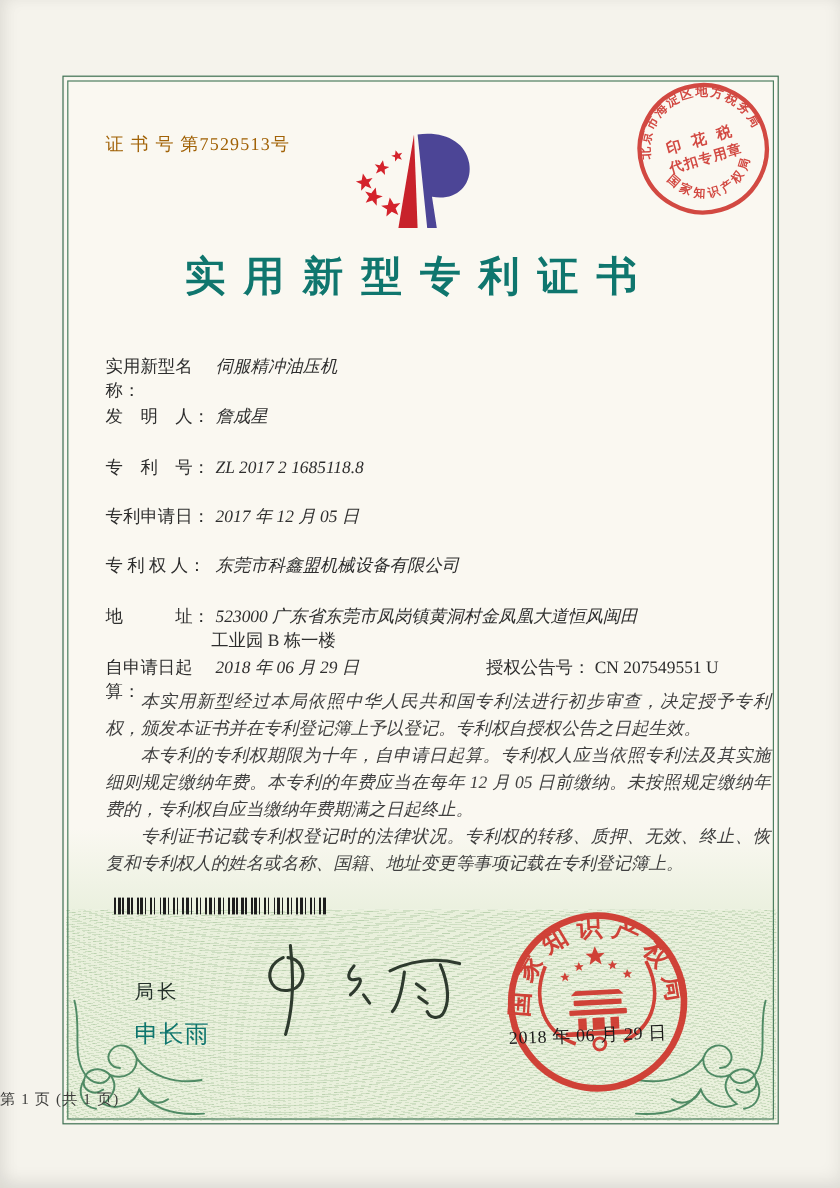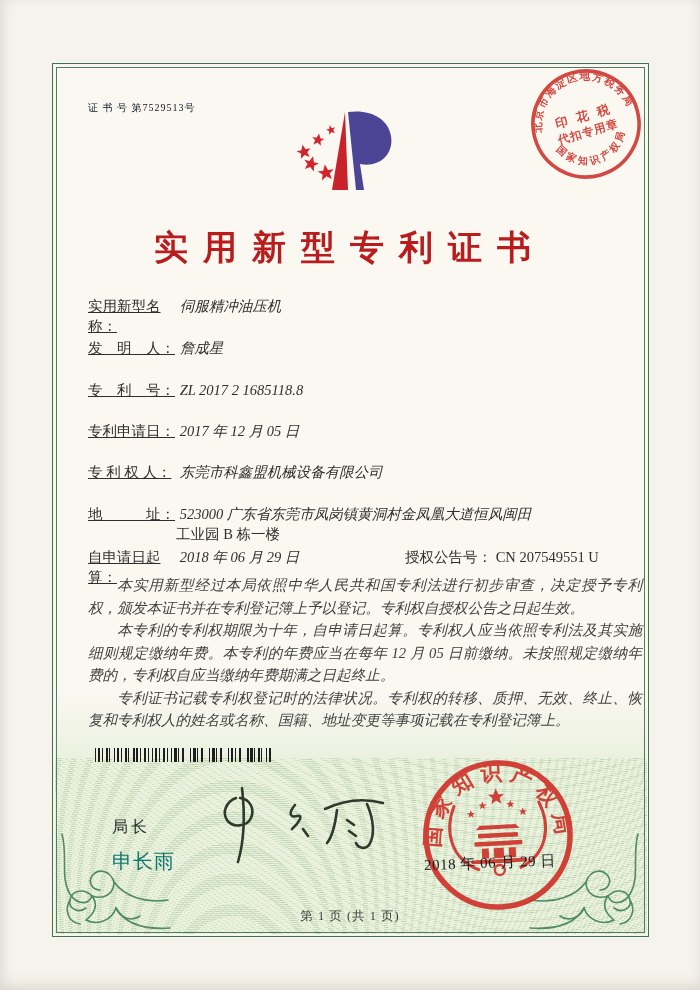--- a/index.html
+++ b/index.html
@@ -7,45 +7,45 @@
          box-shadow:inset 0 -6px 14px rgba(0,0,0,.08), inset 6px 0 12px rgba(0,0,0,.04);}
   .inner-bg{position:absolute;left:54px;top:65px;width:594px;height:870px;background:#faf8f1;}
   .frame{position:absolute;left:52px;top:63px;width:595px;height:872px;border:1.5px solid #3f7153;z-index:2;pointer-events:none;}
   .frame-inner{position:absolute;inset:3px;border:1px solid #4d7f60;}
   .fade{position:absolute;left:55px;top:690px;width:592px;height:68px;z-index:1;
         background:linear-gradient(180deg,rgba(234,240,222,0) 0%,rgba(234,240,222,.95) 100%);}
   .waves{position:absolute;left:55px;top:758px;width:592px;height:176px;z-index:1;background-color:#e9f0dc;
       background-image:
         repeating-radial-gradient(ellipse 1600px 620px at 30% 215%, rgba(96,150,86,.20) 0 1px, rgba(0,0,0,0) 1px 5px),
         repeating-radial-gradient(ellipse 1500px 560px at 78% 205%, rgba(96,150,86,.16) 0 1px, rgba(0,0,0,0) 1px 6px);}
-  .cert-no{position:absolute;left:88px;top:101px;font-size:10px;color:#0f172a;letter-spacing:1px;z-index:3;}
+  .cert-no{position:absolute;left:88px;top:111px;font-size:15px;color:#a16207;letter-spacing:1px;z-index:3;}
   .logo{position:absolute;left:282px;top:110px;z-index:3;}
-  .title{position:absolute;left:0;top:225px;width:700px;text-align:center;font-size:34px;font-weight:bold;
-         color:#b91c1c;letter-spacing:15px;margin-right:-15px;z-index:3;}
+  .title{position:absolute;left:0;top:208px;width:700px;text-align:center;font-size:34px;font-weight:bold;
+         color:#0f766e;letter-spacing:15px;margin-right:-15px;z-index:3;}
   .row{position:absolute;left:88px;width:560px;font-size:14.5px;color:#2e2e2e;line-height:20px;z-index:3;}
-  .row .lb{display:inline-block;width:88px;vertical-align:top;text-decoration:underline;}
+  .row .lb{display:inline-block;width:88px;vertical-align:top;}
   .row .val{display:inline-block;vertical-align:top;font-style:italic;}
   .addr2{margin-left:88px;}
   .grant2{position:absolute;left:317px;top:0;}
   .paras{position:absolute;left:88px;top:574px;width:554px;z-index:3;font-size:14.6px;line-height:22.5px;
          color:#404040;text-align:justify;font-style:italic;}
   .paras p{margin:0;text-indent:2em;}
   .barcode{position:absolute;left:95px;top:748px;width:178px;height:14px;z-index:3;
       background:repeating-linear-gradient(90deg,#1d1d1d 0 1.5px,rgba(0,0,0,0) 1.5px 3px,#1d1d1d 3px 5.5px,rgba(0,0,0,0) 5.5px 7px,#1d1d1d 7px 8px,rgba(0,0,0,0) 8px 11px,#1d1d1d 11px 13px,rgba(0,0,0,0) 13px 14.5px,#1d1d1d 14.5px 15.5px,rgba(0,0,0,0) 15.5px 19px);}
   .signer-title{position:absolute;left:112px;top:817px;font-size:16px;color:#24302a;letter-spacing:3px;z-index:3;}
   .signer-name{position:absolute;left:112px;top:848px;font-size:20px;color:#0f766e;letter-spacing:1px;z-index:3;}
   .signature{position:absolute;left:198px;top:776px;z-index:4;}
   .seal{position:absolute;left:420px;top:757px;z-index:4;opacity:.93;transform:rotate(-3deg);}
   .seal-date{position:absolute;left:424px;top:853px;width:170px;font-size:15px;color:#1c1c1c;z-index:5;
              transform:rotate(-2deg);letter-spacing:.5px;}
   .stamp{position:absolute;left:528px;top:66px;z-index:3;transform:rotate(-16deg);opacity:.92;}
   .flourish{position:absolute;z-index:2;}
   .fl-left{left:54px;top:816px;}
   .fl-right{left:528px;top:816px;transform:scaleX(-1);}
-  .footer{position:absolute;left:0;top:908px;width:700px;text-align:center;font-size:12.5px;color:#3c3c3a;z-index:3;letter-spacing:1px;}
+  .footer{position:absolute;left:0;top:908px;width:700px;text-align:left;font-size:12.5px;color:#3c3c3a;z-index:3;letter-spacing:1px;}
   svg text{font-family:"Liberation Serif","DejaVu Serif",serif;}
 </style>
 </head>
 <body>
 
 <div class="paper">
 
   <div class="inner-bg"></div>
   <div class="fade"></div>
   <div class="waves"></div>

